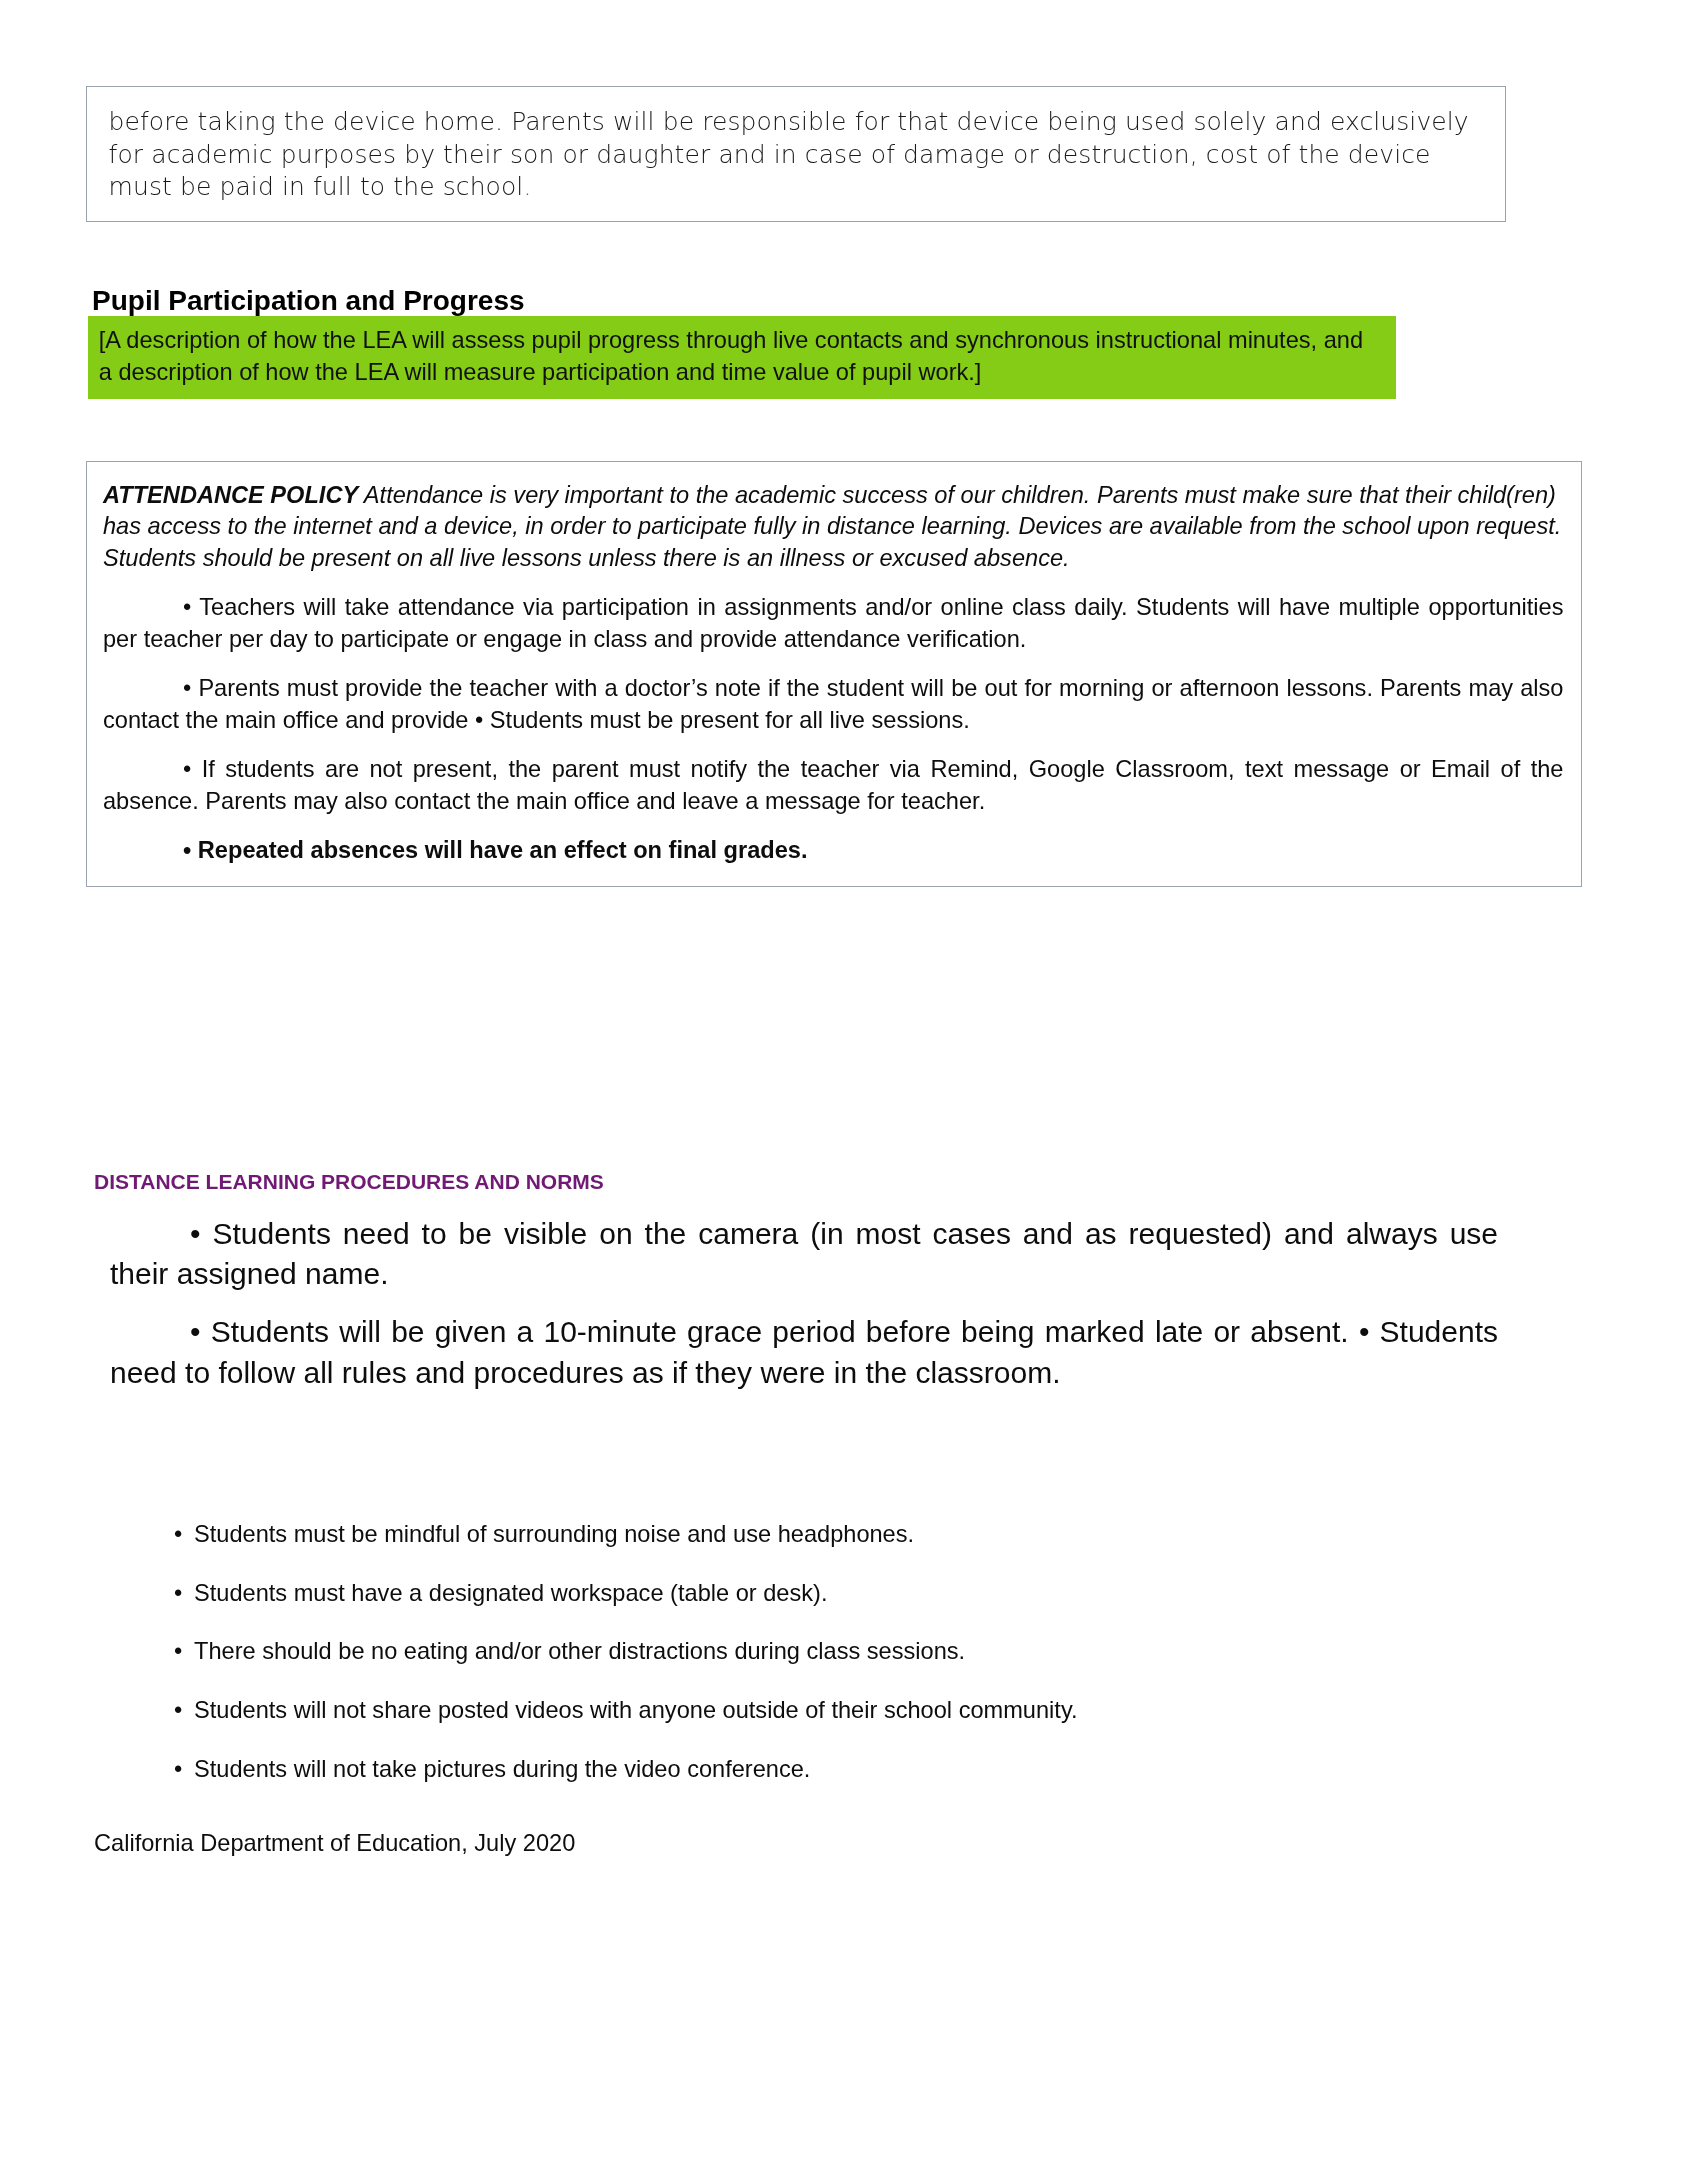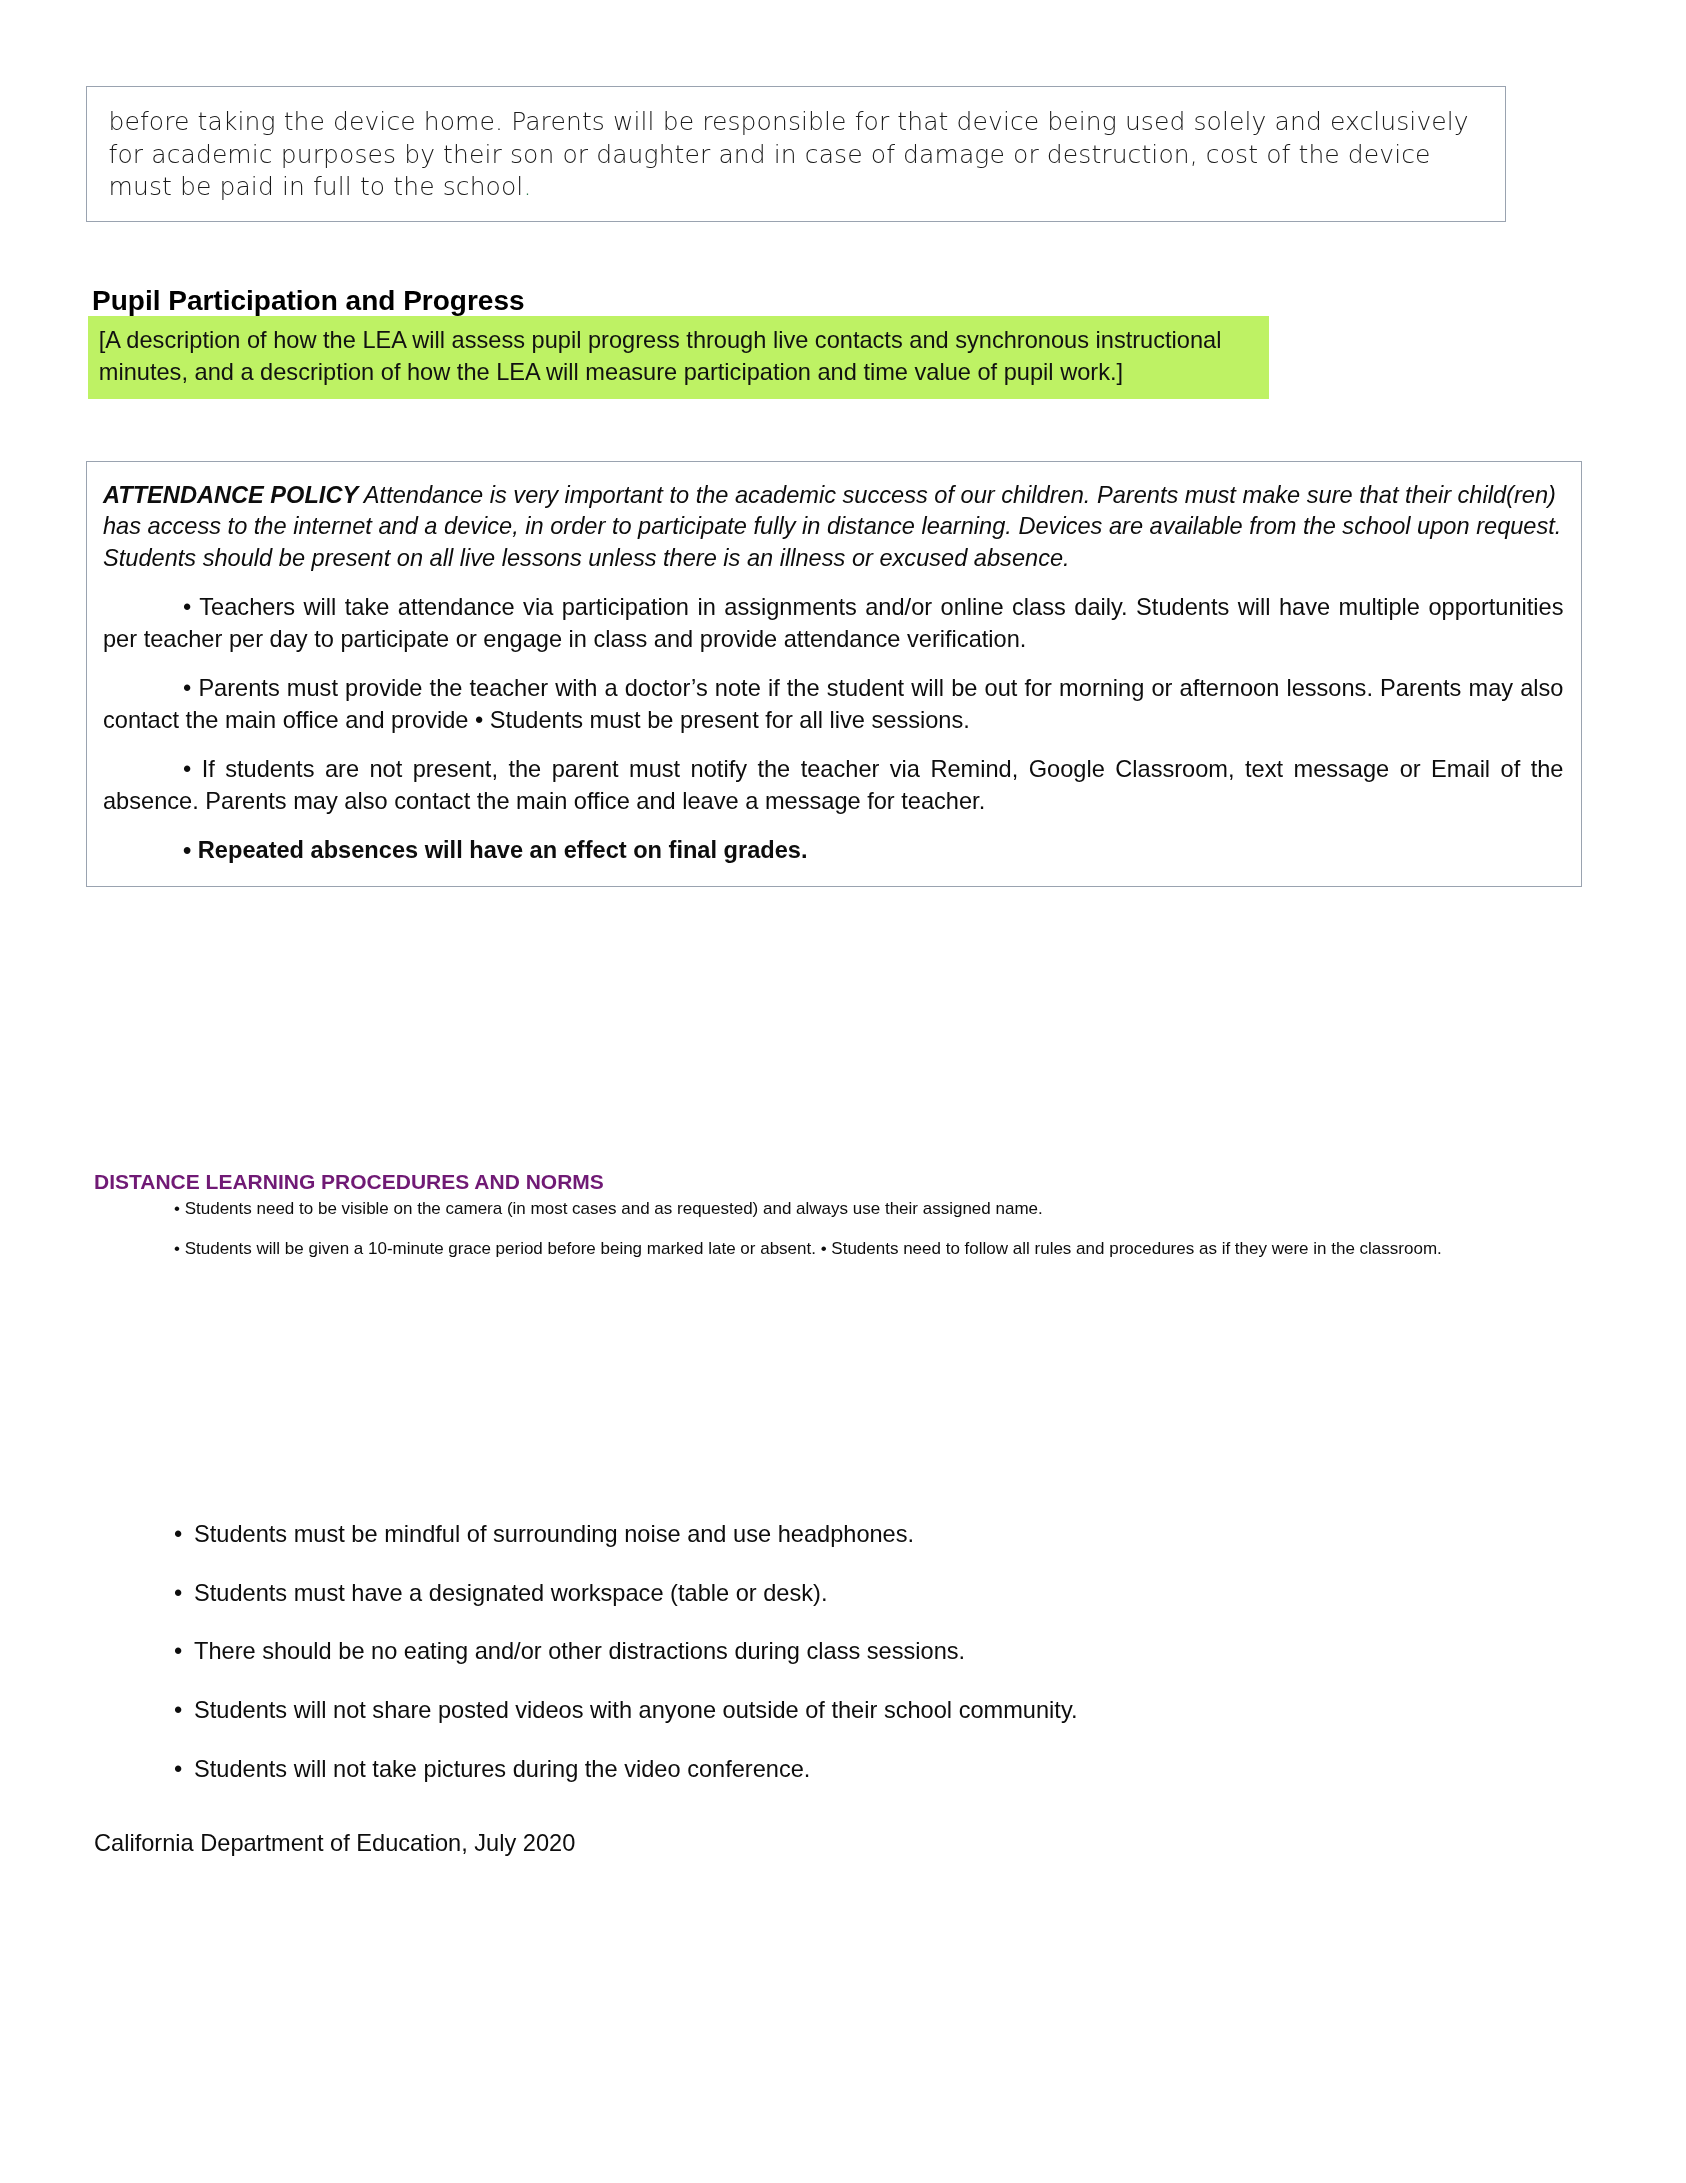--- a/index.html
+++ b/index.html
@@ -57,22 +57,22 @@
     line-height: 1.2;
     color: #000000;
     white-space: nowrap;
   }
 
   
   .box-green {
     position: absolute;
     left: 88px;
     top: 316px;
-    width: 1181px;
-    background: #bef264;
+    width: 1308px;
+    background: #84cc16;
     box-sizing: border-box;
     padding: 9.4px 13.5px 10.8px 10.8px;
   }
   .box-green p {
     margin: 0;
     font-size: 23.6px;
     line-height: 1.33;
     color: #111111;
   }
 
@@ -119,22 +119,22 @@
     white-space: nowrap;
   }
 
   .dl-body {
     position: absolute;
     left: 94px;
     top: 1198px;
     width: 1420px;
   }
   .dl-body p {
-    margin: 0;
-    font-size: 17px;
+    margin: 16px;
+    font-size: 30px;
     line-height: 1.345;
     color: #0d0d0d;
     text-align: justify;
     text-justify: inter-word;
   }
   .dl-body p.para-indent {
     text-indent: 80px;
     margin-bottom: 17.5px;
   }
   .dl-body p.para-indent.flush { text-align: left; }

